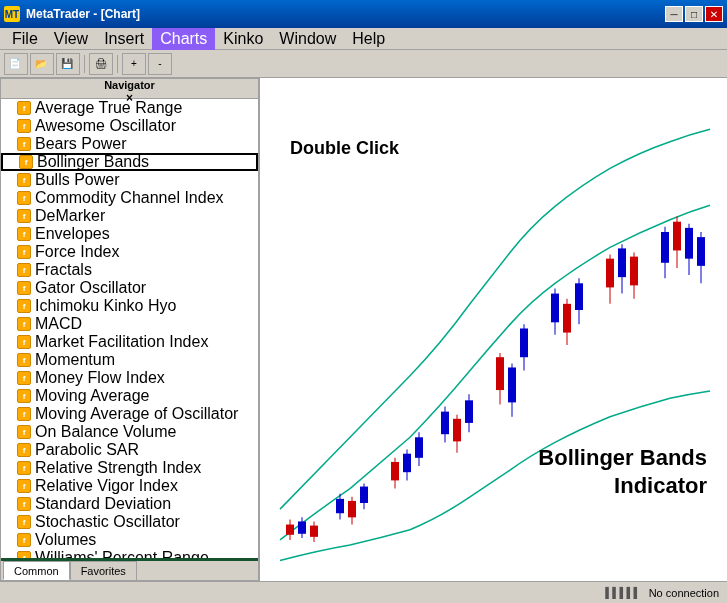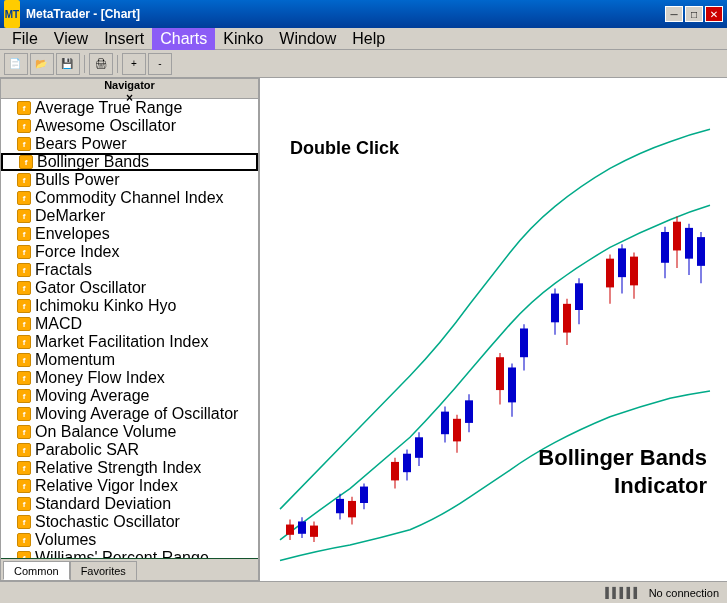--- a/index.html
+++ b/index.html
@@ -22,21 +22,21 @@
       padding: 0 4px;
       color: white;
     }
     .title-bar-left {
       display: flex;
       align-items: center;
       gap: 6px;
     }
     .app-icon {
       width: 16px;
-      height: 28px;
+      height: 16px;
       background: #ffcc00;
       border-radius: 2px;
       display: flex;
       align-items: center;
       justify-content: center;
       font-size: 10px;
       font-weight: bold;
       color: #003d99;
     }
     .title-text {
@@ -177,21 +177,21 @@
     }
     .nav-item-label {
       font-size: 16px;
       white-space: nowrap;
     }
 
     
     .navigator-tabs {
       height: 22px;
       background: #d4d0c8;
-      border-top: 1px solid #14532d;
+      border-top: 3px solid #14532d;
       display: flex;
       align-items: flex-end;
       padding: 0 2px;
     }
     .nav-tab {
       padding: 2px 10px;
       font-size: 11px;
       cursor: pointer;
       border: 1px solid #a0a0a0;
       border-bottom: none;

